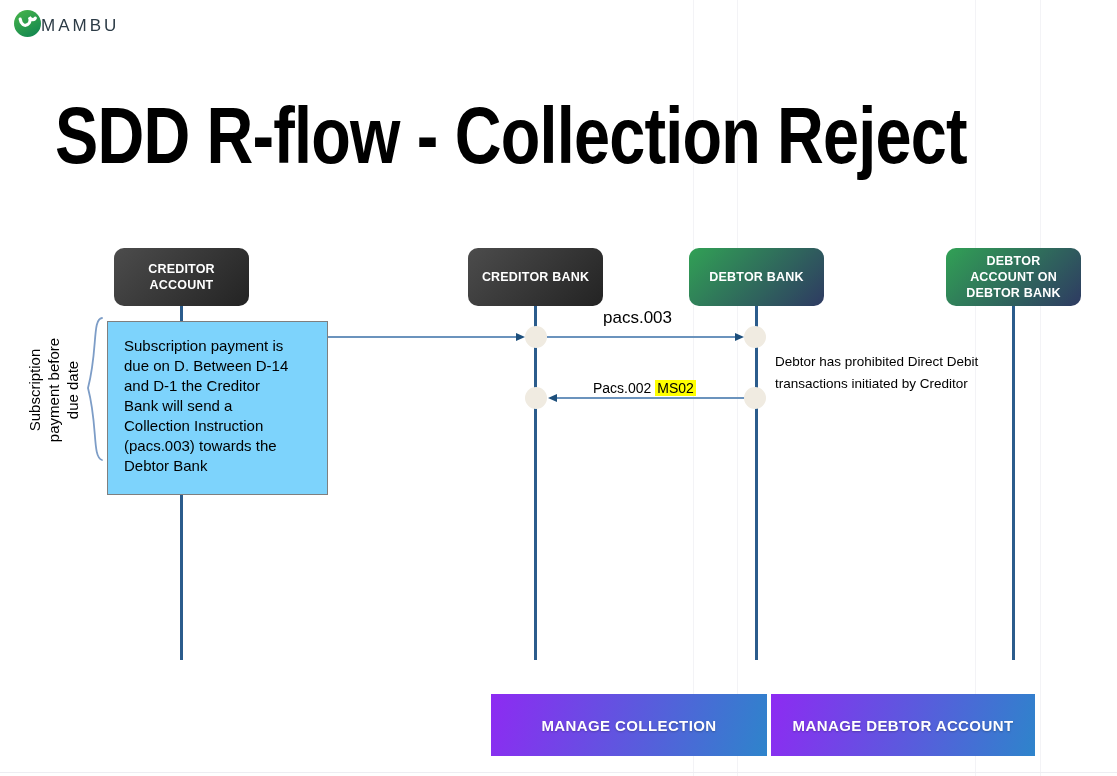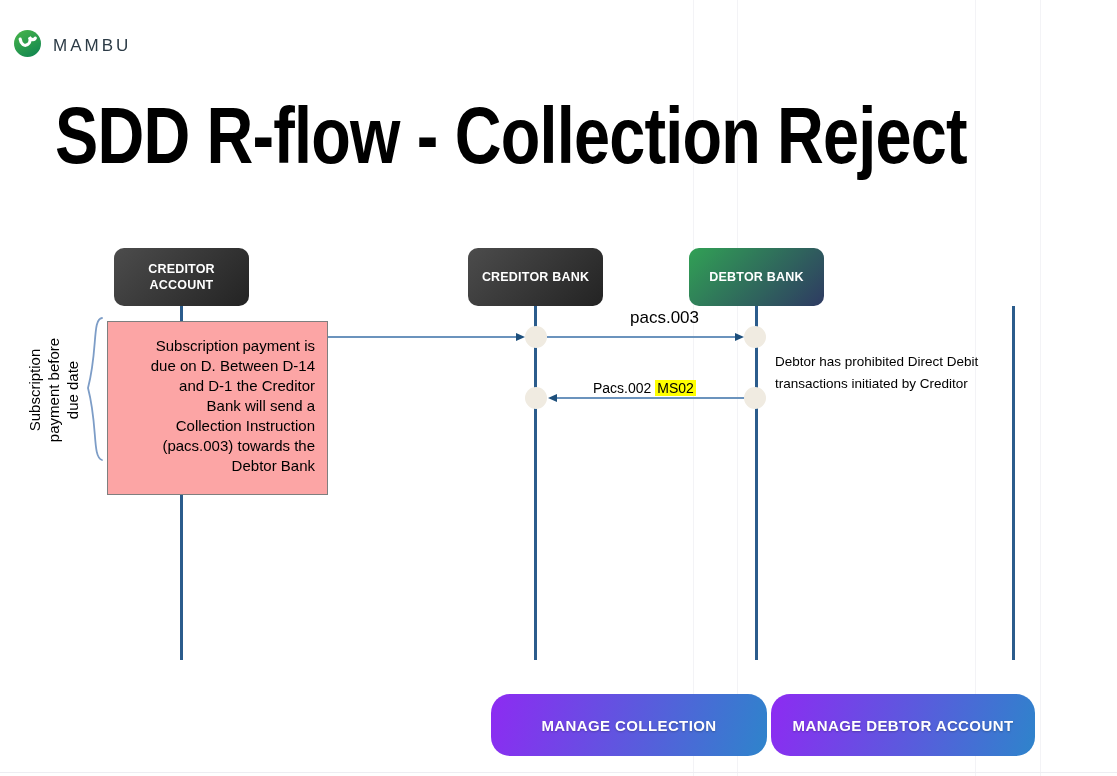--- a/index.html
+++ b/index.html
@@ -7,21 +7,21 @@
   body { font-family:"Liberation Sans", sans-serif; }
   .canvas {
     position:relative; width:1117px; height:776px; background:#ffffff;
     overflow:hidden;
   }
   
   .vguide { position:absolute; top:0; bottom:0; width:1px; background:#f3f3f6; z-index:0; }
   .hline-bottom { position:absolute; left:0; right:0; top:772px; height:1px; background:#ededf2; z-index:0; }
 
   
-  .logo { position:absolute; left:14px; top:10px; display:flex; align-items:center; gap:12px; z-index:5;margin-top:20px; }
+  .logo { position:absolute; left:14px; top:10px; display:flex; align-items:center; gap:0; z-index:5; }
   .logo-text { font-size:17px; letter-spacing:3px; color:#2c3b46; font-weight:500; }
 
   
   .title {
     position:absolute; left:55px; top:94px; font-size:80px; font-weight:700;
     color:#000; white-space:nowrap; transform:scaleX(0.81); transform-origin:left top;
     letter-spacing:-1px; line-height:1.05; z-index:2;
   }
 
   
@@ -33,24 +33,23 @@
   }
   .actor.dark  { background:linear-gradient(135deg,#4c4c4c 0%,#232323 100%); }
   .actor.green { background:linear-gradient(135deg,#31a155 0%,#2e3a62 100%); }
 
   
   .lifeline { position:absolute; top:306px; height:354px; width:3px; background:#2b5c8c; z-index:1; }
 
   
   .note {
     position:absolute; left:107px; top:321px; width:221px; height:174px;
-    background:#fca5a5; border:1.5px solid #7f7f7f; z-index:4;
+    background:#7dd3fc; border:1.5px solid #7f7f7f; z-index:4;
     padding:14px 12px 0 16px; font-size:15px; line-height:20px; color:#000;
     white-space:pre-line;
-    text-align:right;
   }
 
   
   .side-label-wrap { position:absolute; left:25px; top:322px; width:57px; height:136px; z-index:2; }
   .side-label {
     width:136px; height:57px; transform:rotate(-90deg) translateX(-136px);
     transform-origin:top left; text-align:center; font-size:15px; line-height:19px;
     color:#000; white-space:pre-line;
   }
   .brace { position:absolute; left:84px; top:316px; z-index:2; }
@@ -75,21 +74,21 @@
   .msg-label-2 { position:absolute; font-size:14px; color:#000; z-index:3; }
   .hl { background:#ffff00; padding:0 2px; }
 
   .annotation {
     position:absolute; left:775px; top:351px; width:230px; font-size:13.5px;
     line-height:22px; color:#000; white-space:pre-line; z-index:3;
   }
 
   
   .cta {
-    position:absolute; top:694px; height:62px; border:none; border-radius:19px;
+    position:absolute; top:694px; height:62px; border:none; border-radius:0;
     background:linear-gradient(105deg,#8d2bf2 0%,#2e84cb 100%);
     color:#fff; font-weight:700; font-size:15px; letter-spacing:0.4px;
     font-family:"Liberation Sans", sans-serif; cursor:pointer; z-index:5;
     text-shadow:0 1px 2px rgba(0,0,0,0.25);
   }
   .cta-1 { left:491px; width:276px; }
   .cta-2 { left:771px; width:264px; }
 </style>
 </head>
 <body>
@@ -127,20 +126,23 @@
 
   <div class="actor dark" style="left:468px;">
     <span>CREDITOR BANK</span>
   </div>
   <div class="actor dark" style="left:114px;">
     <span>CREDITOR ACCOUNT</span>
   </div>
   <div class="actor green" style="left:689px;">
     <span>DEBTOR BANK</span>
   </div>
+  <div class="actor green" style="left:946px;">
+    <span>DEBTOR ACCOUNT ON DEBTOR BANK</span>
+  </div>
 
   <div class="side-label-wrap">
     <div class="side-label">Subscription
 payment before
 due date</div>
   </div>
   <div class="brace">
     <svg width="22" height="146" viewBox="0 0 22 146">
       <path d="M18 2 C8 3 14 34 4 72 C14 110 8 141 18 144" stroke="#7d9dc7" stroke-width="1.8" fill="none" stroke-linecap="round"></path>
     </svg>
@@ -153,21 +155,21 @@
 Collection Instruction
 (pacs.003) towards the
 Debtor Bank</div>
 
   <div class="msg-line" style="left:328px; top:336px; width:190px;"></div>
   <div class="arrow-right" style="left:516px; top:332.5px;"></div>
   <div class="node" style="left:525px; top:326px;"></div>
   <div class="msg-line" style="left:547px; top:336px; width:188px;"></div>
   <div class="arrow-right" style="left:735px; top:332.5px;"></div>
   <div class="node" style="left:744px; top:326px;"></div>
-  <div class="msg-label" style="left:603px; top:308px;margin-left:27px;">pacs.003</div>
+  <div class="msg-label" style="left:603px; top:308px;">pacs.003</div>
 
   <div class="node" style="left:525px; top:387px;"></div>
   <div class="node" style="left:744px; top:387px;"></div>
   <div class="msg-line" style="left:556px; top:397px; width:190px;"></div>
   <div class="arrow-left" style="left:548px; top:393.5px;"></div>
   <div class="msg-label-2" style="left:593px; top:380px;">
     <span>Pacs.002</span>
     <span class="hl">MS02</span>
   </div>
 

